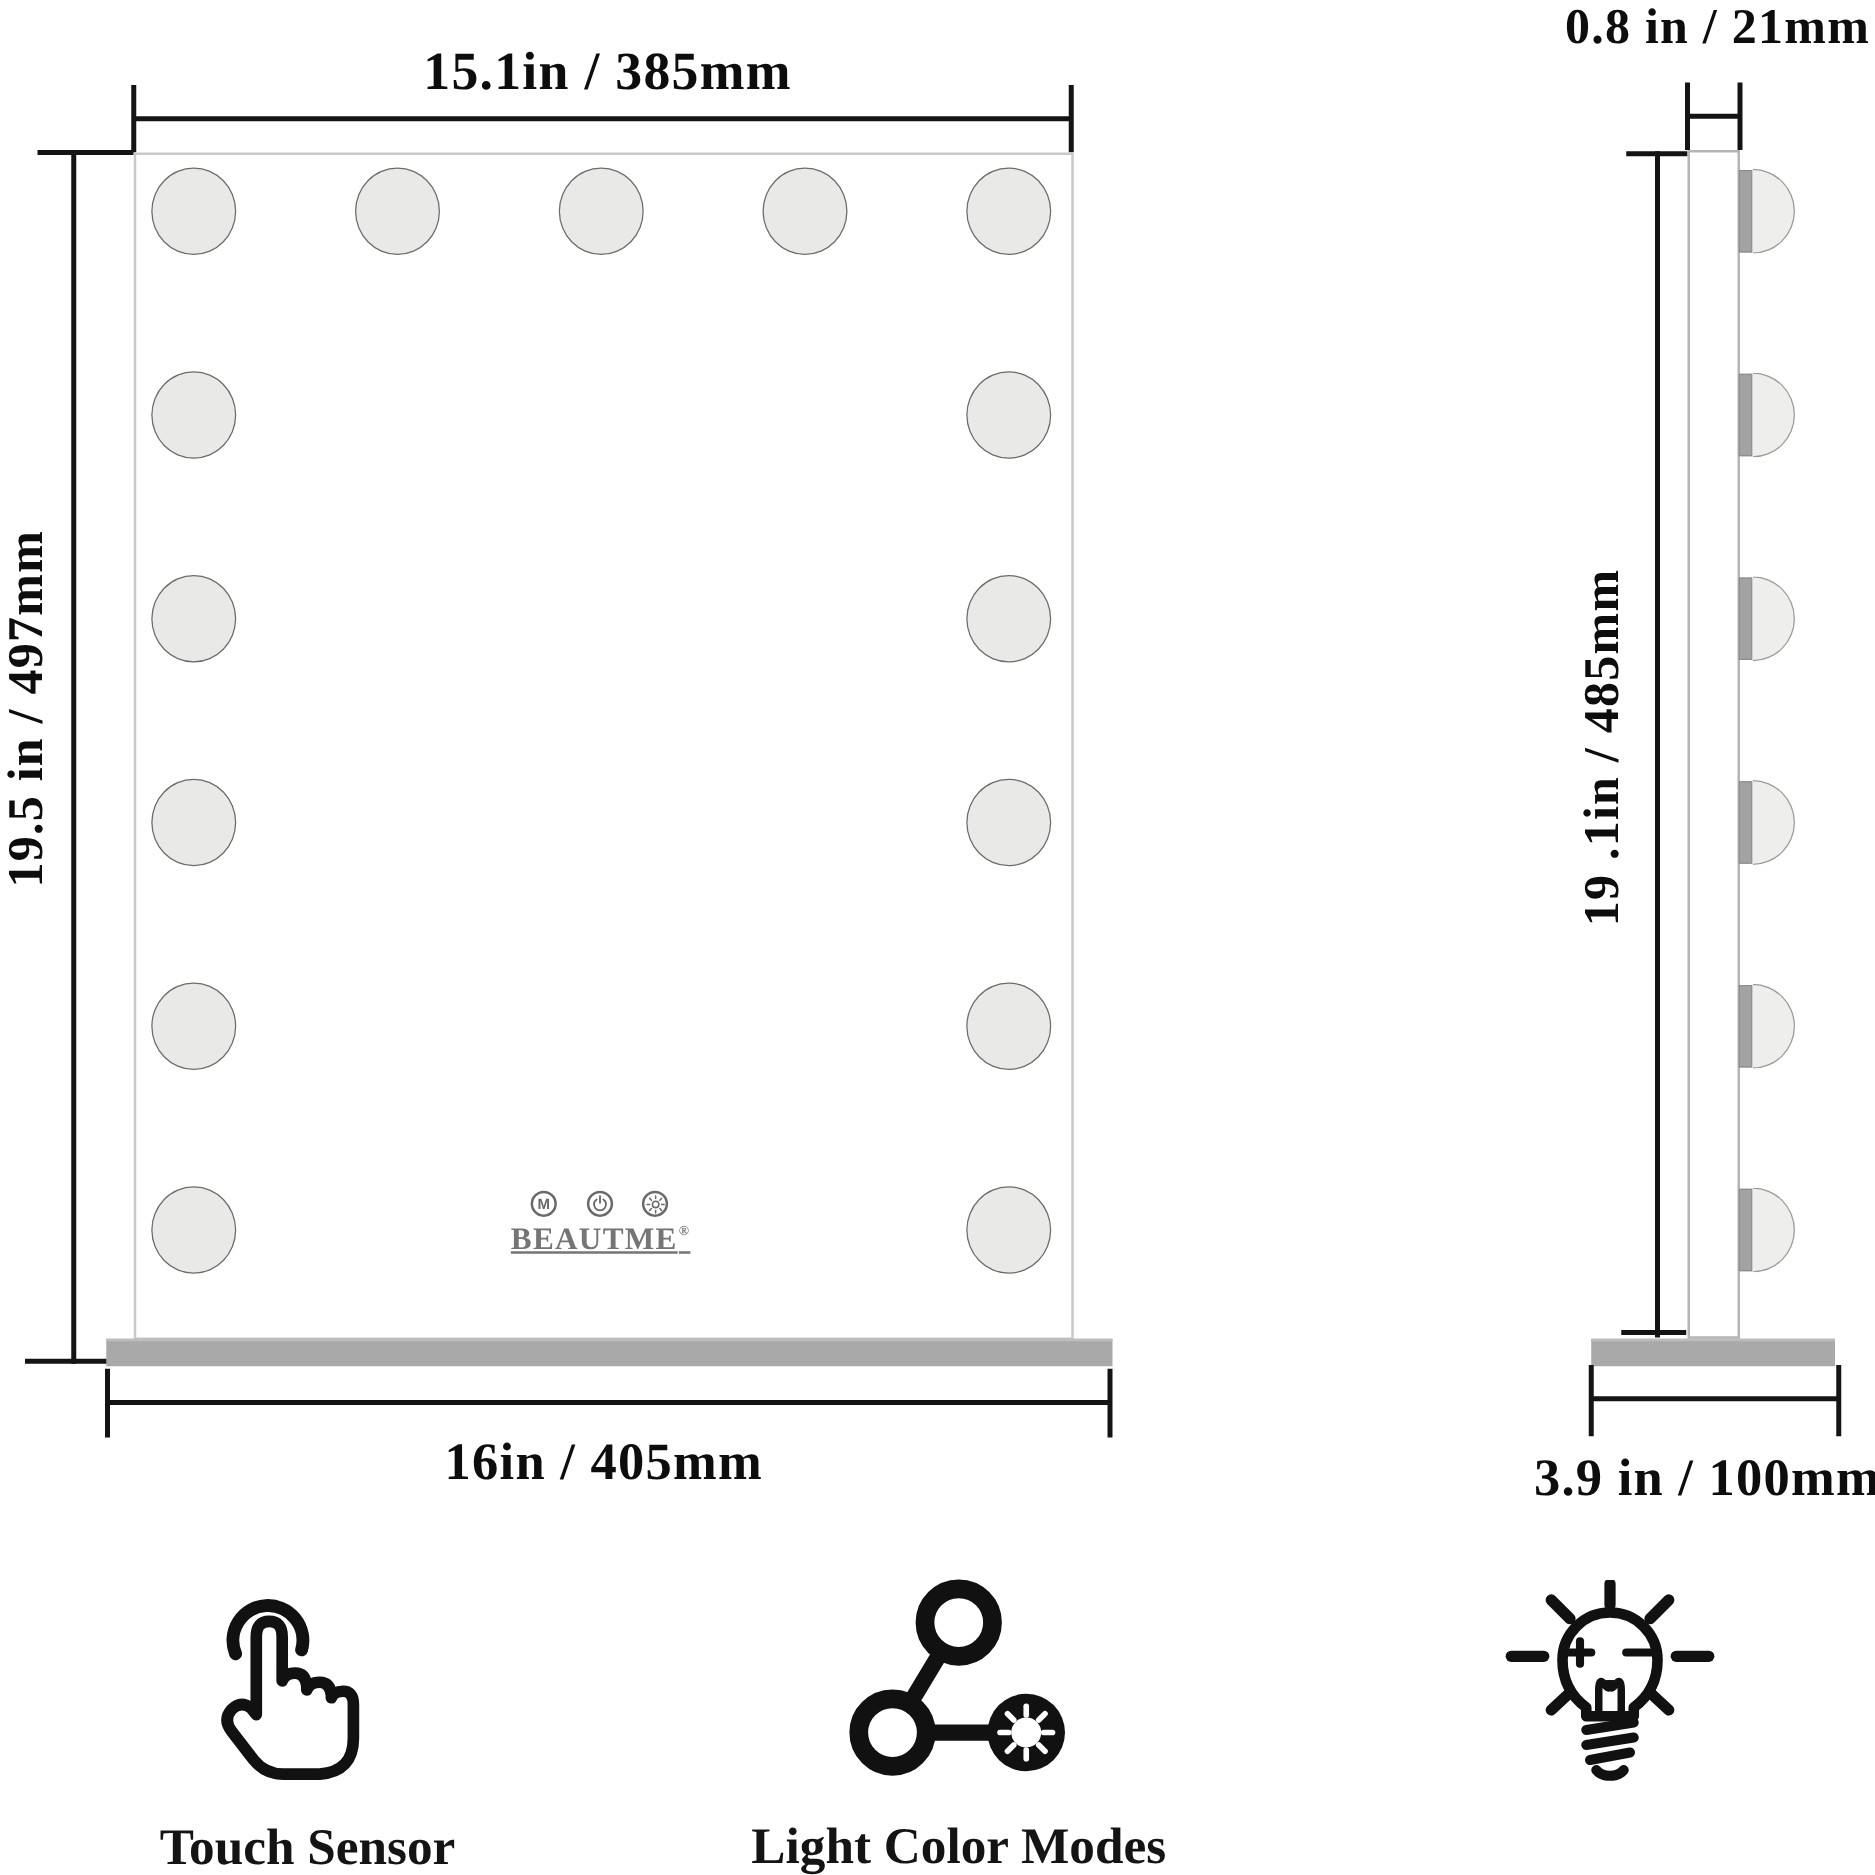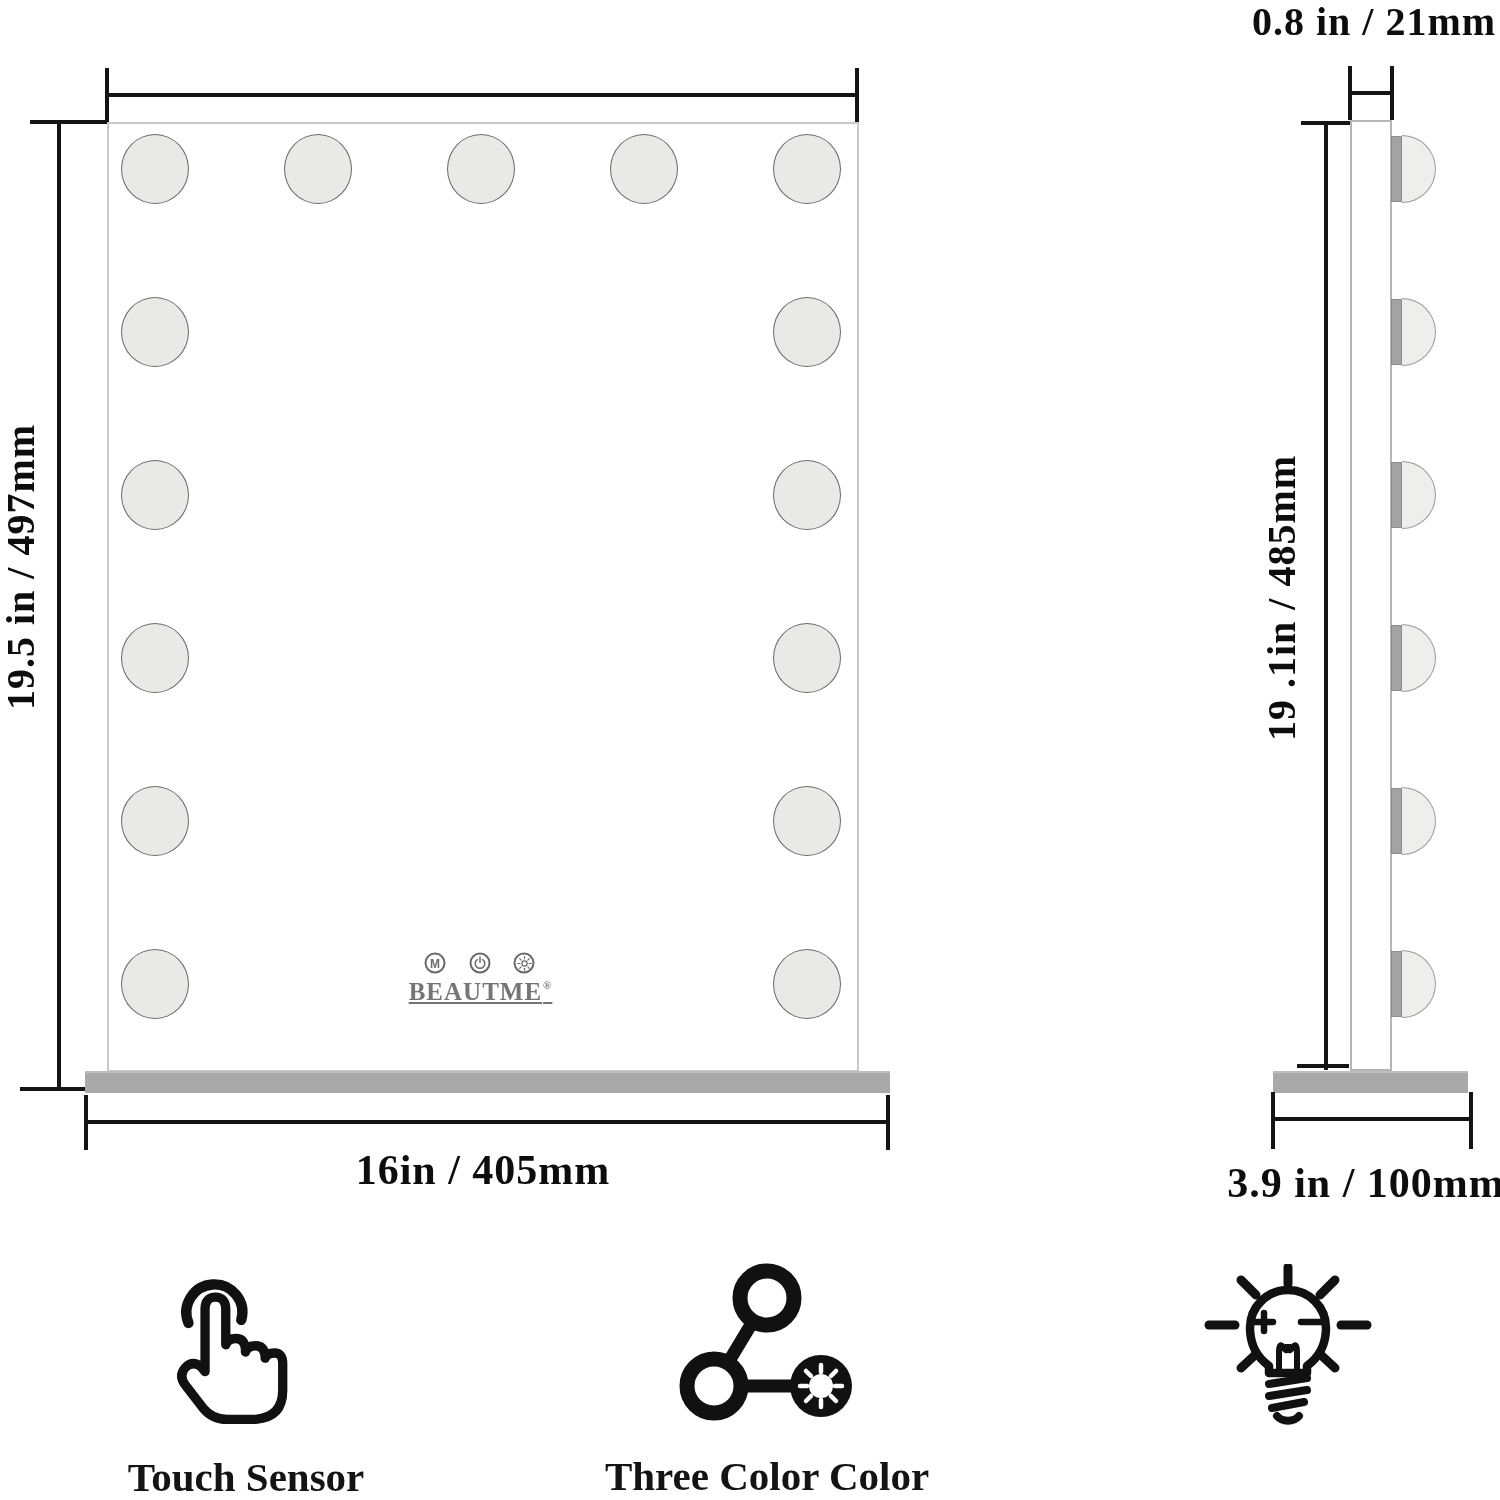--- a/index.html
+++ b/index.html
@@ -58,20 +58,21 @@
     position:absolute;transform:translate(-50%,-50%);white-space:nowrap;
     font:bold 41px "Liberation Serif",serif;color:#141414;text-align:right;
   }
   .feature-icon{position:absolute;transform:translate(-50%,-50%);}
 </style>
 </head>
 <body>
 
 <div id="canvas">
 
+  <div class="dim-label" style="left:486px;top:58px;font-size:43px;">15.1in / 385mm</div>
   <div class="dline" style="left:107px;top:93px;width:751px;height:4px;"></div>
   <div class="dline" style="left:105px;top:68px;width:4px;height:54px;"></div>
   <div class="dline" style="left:855px;top:68px;width:4px;height:54px;"></div>
 
   <div class="dim-label rot small" style="left:20px;top:567px;">19.5 in / 497mm</div>
   <div class="dline" style="left:57px;top:122px;width:4px;height:969px;"></div>
   <div class="dline" style="left:30px;top:120px;width:77px;height:4px;"></div>
   <div class="dline" style="left:20px;top:1087px;width:77px;height:4px;"></div>
 
   <div id="mirror-front"></div>
@@ -182,21 +183,21 @@
       <line x1="157" y1="114" x2="157" y2="107"></line>
         <line x1="157" y1="142" x2="157" y2="149"></line>
       <line x1="143" y1="128" x2="136" y2="128"></line>
         <line x1="171" y1="128" x2="178" y2="128"></line>
       <line x1="147" y1="118" x2="142" y2="113"></line>
         <line x1="167" y1="118" x2="172" y2="113"></line>
       <line x1="147" y1="138" x2="142" y2="143"></line>
         <line x1="167" y1="138" x2="172" y2="143"></line>
     </g>
   </svg>
-  <div class="feature-label" style="left:767px;top:1476px;">Three Color Color</div>
+  <div class="feature-label" style="left:767px;top:1476px;">Light Color Modes</div>
 
   <svg class="feature-icon" style="left:1288px;top:1350px;" width="170" height="172" viewBox="0 0 170 172">
     <g stroke="#111" stroke-width="9" stroke-linecap="round">
       <line x1="85" y1="3" x2="85" y2="20"></line>
       <line x1="38" y1="16" x2="53" y2="31"></line>
       <line x1="132" y1="16" x2="117" y2="31"></line>
       <line x1="6" y1="61" x2="32" y2="61"></line>
       <line x1="138" y1="61" x2="164" y2="61"></line>
       <line x1="38" y1="104" x2="52" y2="91"></line>
       <line x1="132" y1="104" x2="118" y2="91"></line>

